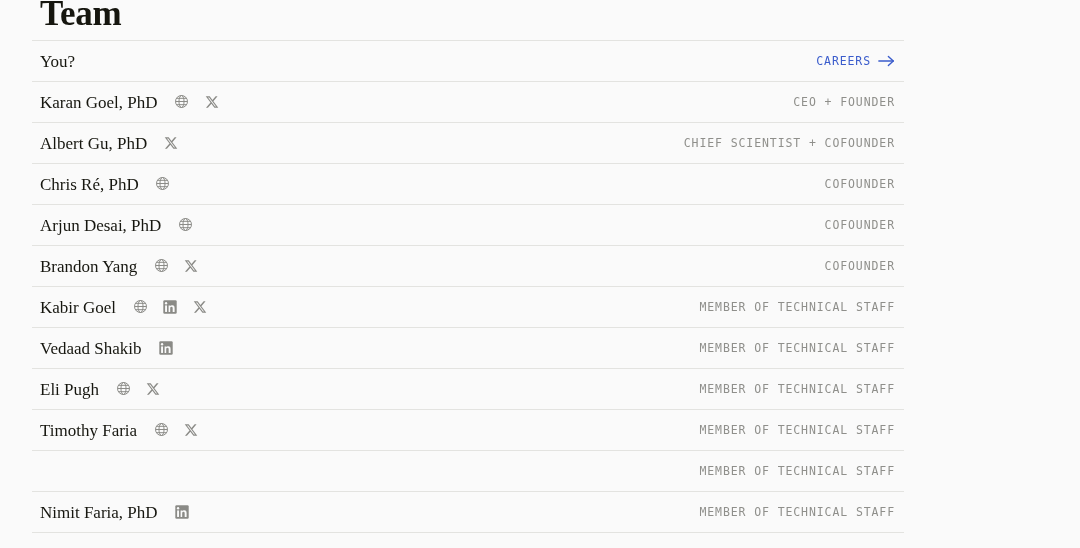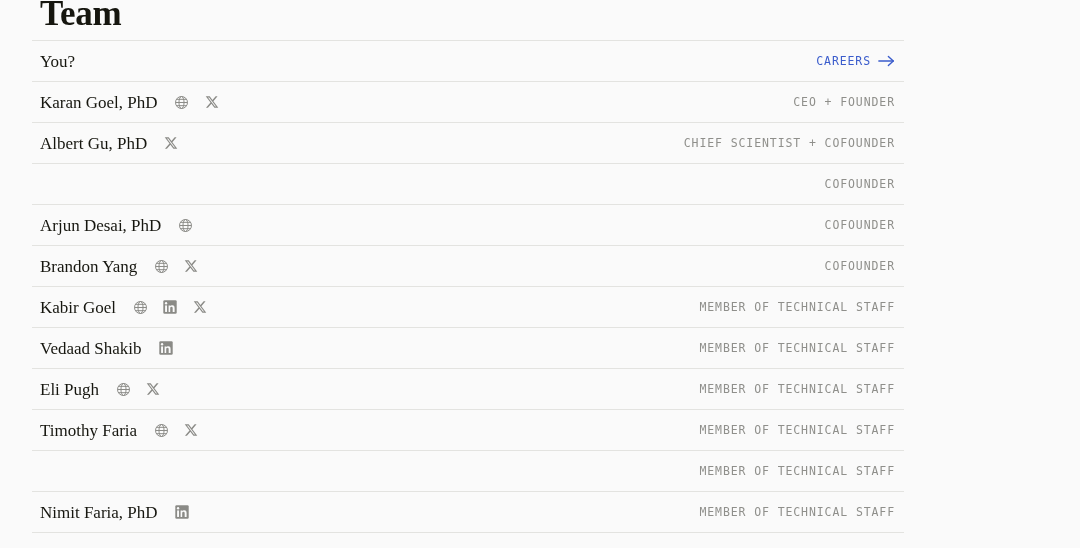--- a/index.html
+++ b/index.html
@@ -48,21 +48,21 @@
   .team-row {
     height: 41px;
     border-bottom: 1px solid #e3e3e0;
     display: flex;
     align-items: center;
     padding: 0 8px;
   }
 
   .row-left {
     display: flex;
-    align-items: center;
+    align-items: flex-start;
     flex: 1 1 auto;
     min-width: 0;
   }
 
   .member-name {
     font-family: "Liberation Serif", "DejaVu Serif", serif;
     font-size: 17px;
     color: #16160f;
     line-height: 1;
     white-space: nowrap;
@@ -169,20 +169,34 @@
               <span class="social-icon">
                 <svg width="14" height="14" viewBox="0 0 24 24" fill="#8a8a86">
                   <path d="M18.244 2.25h3.308l-7.227 8.26 8.502 11.24H16.17l-5.214-6.817L4.99 21.75H1.68l7.73-8.835L1.254 2.25H8.08l4.713 6.231zm-1.161 17.52h1.833L7.084 4.126H5.117z"></path>
                 </svg>
               </span>
             </span>
           </div>
           <span class="role">CHIEF SCIENTIST + COFOUNDER</span>
         </div>
         <div class="team-row">
+          <div class="row-left">
+            <span class="member-name">Chris Ré, PhD</span>
+            <span class="socials">
+              <span class="social-icon">
+                <svg width="15" height="15" viewBox="0 0 16 16" fill="none" stroke="#8a8a86" stroke-width="1.05">
+                  <circle cx="8" cy="8" r="6.4"></circle>
+                  <ellipse cx="8" cy="8" rx="2.7" ry="6.4"></ellipse>
+                  <line x1="1.6" y1="8" x2="14.4" y2="8"></line>
+                  <line x1="2.7" y1="4.6" x2="13.3" y2="4.6"></line>
+                  <line x1="2.7" y1="11.4" x2="13.3" y2="11.4"></line>
+                </svg>
+              </span>
+            </span>
+          </div>
           <span class="role">COFOUNDER</span>
         </div>
         <div class="team-row">
           <div class="row-left">
             <span class="member-name">Arjun Desai, PhD</span>
             <span class="socials">
               <span class="social-icon">
                 <svg width="15" height="15" viewBox="0 0 16 16" fill="none" stroke="#8a8a86" stroke-width="1.05">
                   <circle cx="8" cy="8" r="6.4"></circle>
                   <ellipse cx="8" cy="8" rx="2.7" ry="6.4"></ellipse>

